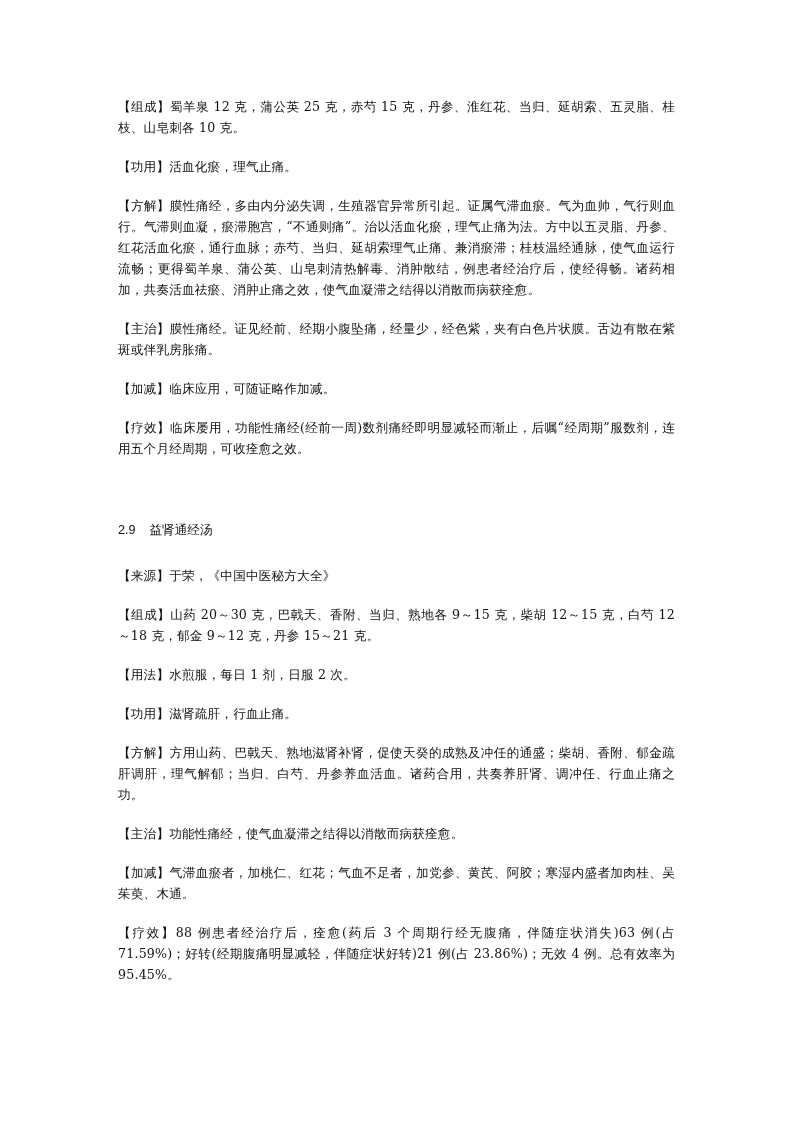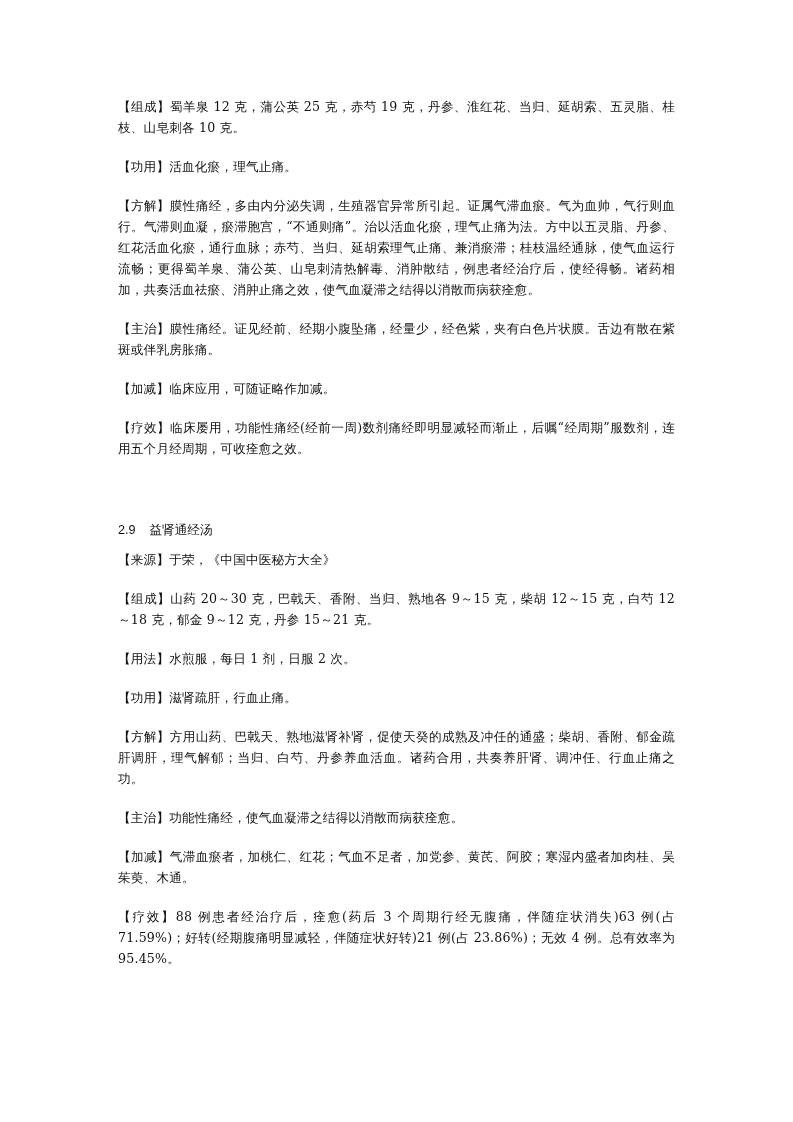--- a/index.html
+++ b/index.html
@@ -27,36 +27,36 @@
       text-align: justify;
       margin: 0 0 18px 0;
       letter-spacing: 0.2px;
     }
     .para .label {
       font-weight: normal;
     }
     .heading {
       font-size: 12.6px;
       line-height: 21px;
-      margin: 0 0 8px 0;
+      margin: 0 0 24px 0;
     }
     .heading .num {
       font-family: "Liberation Sans", sans-serif;
       margin-right: 14px;
     }
     .spacer {
       height: 42px;
     }
   </style>
 </head>
 <body>
 
 <div class="page">
 
-  <p class="para"><span class="label">【组成】</span><span>蜀羊泉 12 克，蒲公英 25 克，赤芍 19 克，丹参、淮红花、当归、延胡索、五灵脂、桂枝、山皂刺各 10 克。</span></p>
+  <p class="para"><span class="label">【组成】</span><span>蜀羊泉 12 克，蒲公英 25 克，赤芍 15 克，丹参、淮红花、当归、延胡索、五灵脂、桂枝、山皂刺各 10 克。</span></p>
 
 
   <p class="para"><span class="label">【功用】</span><span>活血化瘀，理气止痛。</span></p>
 
   <p class="para"><span class="label">【方解】</span><span>膜性痛经，多由内分泌失调，生殖器官异常所引起。证属气滞血瘀。气为血帅，气行则血行。气滞则血凝，瘀滞胞宫，“不通则痛”。治以活血化瘀，理气止痛为法。方中以五灵脂、丹参、红花活血化瘀，通行血脉；赤芍、当归、延胡索理气止痛、兼消瘀滞；桂枝温经通脉，使气血运行流畅；更得蜀羊泉、蒲公英、山皂刺清热解毒、消肿散结，例患者经治疗后，使经得畅。诸药相加，共奏活血祛瘀、消肿止痛之效，使气血凝滞之结得以消散而病获痊愈。</span></p>
 
   <p class="para"><span class="label">【主治】</span><span>膜性痛经。证见经前、经期小腹坠痛，经量少，经色紫，夹有白色片状膜。舌边有散在紫斑或伴乳房胀痛。</span></p>
 
   <p class="para"><span class="label">【加减】</span><span>临床应用，可随证略作加减。</span></p>
 

